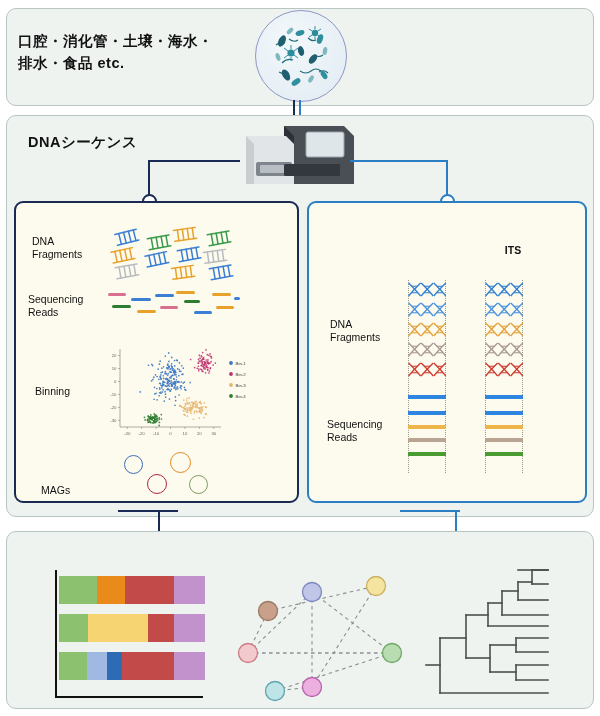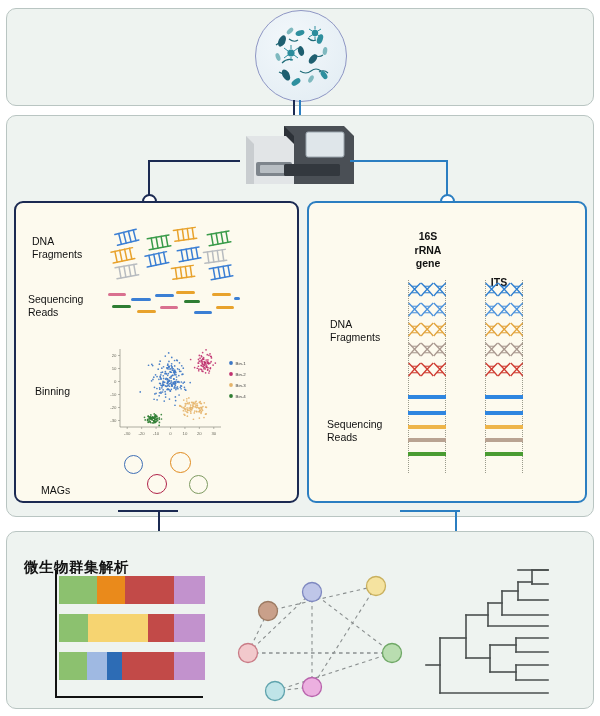--- a/index.html
+++ b/index.html
@@ -100,20 +100,22 @@
   .sseg { height:100%; }
   #network { position:absolute; left: 232px; top: 556px; width: 180px; height: 150px; }
   #dendro  { position:absolute; left: 424px; top: 558px; width: 172px; height: 148px; }
 </style>
 </head>
 <body>
 
 <div class="stage">
 
   <div class="panel" id="panel-sources"></div>
+  <div class="panel-title" id="title-sources" style="white-space:pre-line;">口腔・消化管・土壌・海水・
+排水・食品 etc.</div>
 
   <div id="petri">
     <svg width="92" height="92" viewBox="0 0 92 92">
       <g fill="none" stroke="#1f6b78" stroke-width="1.1">
         <path d="M20 34 q4 -4 9 -2"></path>
         <path d="M26 52 q5 -5 11 -3"></path>
         <path d="M44 60 q6 4 11 0 q5 -4 10 0"></path>
         <path d="M33 28 q5 4 9 1"></path>
         <path d="M58 44 q5 3 9 0"></path>
         <path d="M52 27 q4 4 8 2"></path>
@@ -148,20 +150,21 @@
           <path d="M-6 -4 L-2.5 -1.8 M6 -4 L2.5 -1.8 M-6 4 L-2.5 1.8 M6 4 L2.5 1.8 M0 -7 L0 -3.6 M0 7 L0 3.6"></path>
         </g>
       </g>
     </svg>
   </div>
 
   <div class="conn" style="left:293px; top:100px; width:2.2px; height:24px;"></div>
   <div class="conn conn-blue" style="left:299px; top:100px; width:2.2px; height:24px;"></div>
 
   <div class="panel" id="panel-seq"></div>
+  <div class="panel-title" id="title-seq">DNAシーケンス</div>
 
   <div id="sequencer">
     <svg width="122" height="72" viewBox="0 0 122 72">
       <polygon points="52,4 112,4 122,14 122,62 52,62" fill="#4a4f55"></polygon>
       <polygon points="52,4 62,14 62,62 52,62" fill="#2c3137"></polygon>
       <rect x="74" y="10" width="38" height="25" rx="2" fill="#dfe6ea" stroke="#9aa5ad" stroke-width="1"></rect>
       <polygon points="14,14 54,14 62,22 62,62 14,62" fill="#e2e5e7"></polygon>
       <polygon points="14,14 22,22 22,62 14,62" fill="#c9cdd0"></polygon>
       <rect x="24" y="40" width="36" height="14" rx="2" fill="#7e858c"></rect>
       <rect x="28" y="43" width="26" height="8" rx="1" fill="#b8bec3"></rect>
@@ -736,24 +739,21 @@
       </svg>
   </div>
 
   <div class="magc" style="left:124px; top:455px; width:19px; height:19px; border:1.6px solid #3f6fb5;"></div>
   <div class="magc" style="left:170px; top:452px; width:21px; height:21px; border:1.6px solid #e08a1e;"></div>
   <div class="magc" style="left:147px; top:474px; width:20px; height:20px; border:1.6px solid #b0234a;"></div>
   <div class="magc" style="left:189px; top:475px; width:19px; height:19px; border:1.6px solid #7f9b62;"></div>
 
   <div class="subpanel" id="panel-amp"></div>
 
-  <div class="amp-label" style="left:398px; top:230px; width:60px; white-space:pre-line;">16S
-rRNA
-gene</div>
-  <div class="amp-label" style="left:469px; top:244px; width:60px;margin-top:32px;">ITS</div>
+  <div class="amp-label" style="left:483px; top:244px; width:60px;">ITS</div>
 
   <div class="row-label" style="left:330px; top:318px; white-space:pre-line;">DNA
 Fragments</div>
   <div class="row-label" style="left:327px; top:418px; white-space:pre-line;">Sequencing
 Reads</div>
 
   <div class="col-bracket" style="left:408px; top:280px; width:38px; height:193px;"></div>
   <div class="col-bracket" style="left:485px; top:280px; width:38px; height:193px;"></div>
 
   <div style="position:absolute; left:408px; top:280px; width:38px; height:100px;">
@@ -956,21 +956,20 @@
               border-left:6px solid transparent; border-right:6px solid transparent;
               border-top:9px solid #1b2a52;"></div>
 
   <div class="conn conn-blue" style="left:400px; top:510px; width:60px; height:2.2px;"></div>
   <div class="conn conn-blue" style="left:455px; top:510px; width:2.2px; height:28px;"></div>
   <div style="position:absolute; left:450px; top:536px; width:0; height:0;
               border-left:6px solid transparent; border-right:6px solid transparent;
               border-top:9px solid #3f8fd0;"></div>
 
   <div class="panel" id="panel-analysis"></div>
-  <div class="panel-title" id="title-analysis">微生物群集解析</div>
 
   <div id="stackchart">
     <div style="position:absolute; left:0; top:0; width:2px; height:128px; background:#111;"></div>
     <div style="position:absolute; left:0; top:126px; width:148px; height:2px; background:#111;"></div>
     <div id="bars-host" style="position:absolute; left:4px; top:6px; width:146px; height:118px;">
         <div class="sbar" style="top: 0px; left: 0px; width: 146px;">
           <div class="sseg" style="width: 37.96px; background: rgb(140, 193, 111);"></div>
           <div class="sseg" style="width: 27.74px; background: rgb(234, 138, 27);"></div>
           <div class="sseg" style="width: 49.64px; background: rgb(194, 74, 72);"></div>
           <div class="sseg" style="width: 30.66px; background: rgb(194, 146, 205);"></div>

